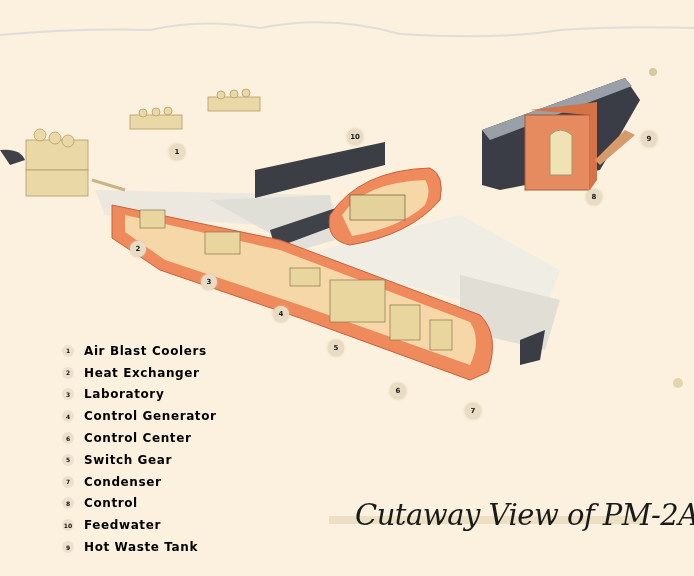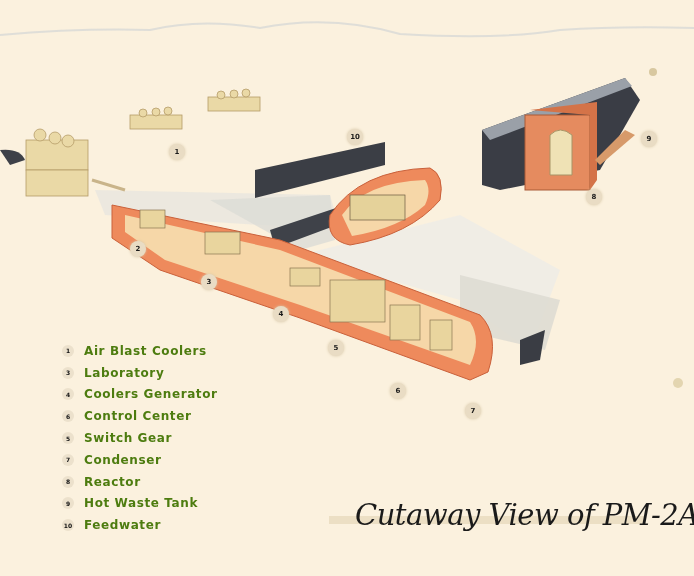--- a/index.html
+++ b/index.html
@@ -4,21 +4,21 @@
 <style>
   html,body{margin:0;padding:0;}
   body{width:694px;height:576px;overflow:hidden;background:#fbf1de;position:relative;font-family:"DejaVu Sans",sans-serif;}
   .canvas{position:absolute;left:0;top:0;width:694px;height:576px;}
   .badge{position:absolute;width:16px;height:16px;border-radius:50%;background:#e9dcc4;box-shadow:0 0 3px #d9c9a8;
     font:bold 7px "DejaVu Sans",sans-serif;color:#1a1a1a;display:flex;align-items:center;justify-content:center;}
   .legend{position:absolute;left:62px;top:340px;}
   .legend-item{display:flex;align-items:center;height:21.8px;}
   .legend-num{width:12px;height:12px;border-radius:50%;background:#ece1cc;font:bold 6px "DejaVu Sans",sans-serif;color:#111;
     display:flex;align-items:center;justify-content:center;margin-right:10px;}
-  .legend-label{font:bold 12px "DejaVu Sans",sans-serif;color:#4d7c0f;letter-spacing:0.6px;}
+  .legend-label{font:bold 12px "DejaVu Sans",sans-serif;color:#000000;letter-spacing:0.6px;}
   .title-wrap{position:absolute;left:325px;top:498px;width:320px;height:40px;}
   .title-band{position:absolute;left:4px;top:18px;width:316px;height:8px;background:#e9dcc0;opacity:0.85;}
   .title{position:absolute;left:30px;top:0px;font:italic 29px "DejaVu Serif",serif;color:#1a1a1a;letter-spacing:-0.5px;white-space:nowrap;}
 </style>
 </head>
 <body>
 
 <svg class="canvas" viewBox="0 0 694 576" xmlns="http://www.w3.org/2000/svg">
 
   <path d="M0 35 Q80 28 150 30 Q200 18 260 28 Q330 14 400 34 Q500 40 560 30 Q620 26 694 28" stroke="#d3d6d6" stroke-width="2" fill="none" opacity="0.7"></path>
@@ -86,49 +86,53 @@
 <div class="badge" style="left:586px;top:189px;">8</div>
 <div class="badge" style="left:641px;top:131px;">9</div>
 <div class="badge" style="left:347px;top:129px;">10</div>
 
 <div class="legend">
   <div class="legend-item">
       <span class="legend-num">1</span>
       <span class="legend-label">Air Blast Coolers</span>
     </div>
   <div class="legend-item">
+      <span class="legend-num">2</span>
+      <span class="legend-label">Heat Exchanger</span>
+    </div>
+  <div class="legend-item">
       <span class="legend-num">3</span>
       <span class="legend-label">Laboratory</span>
     </div>
   <div class="legend-item">
       <span class="legend-num">4</span>
-      <span class="legend-label">Coolers Generator</span>
+      <span class="legend-label">Control Generator</span>
     </div>
   <div class="legend-item">
       <span class="legend-num">6</span>
       <span class="legend-label">Control Center</span>
     </div>
   <div class="legend-item">
       <span class="legend-num">5</span>
       <span class="legend-label">Switch Gear</span>
     </div>
   <div class="legend-item">
       <span class="legend-num">7</span>
       <span class="legend-label">Condenser</span>
     </div>
   <div class="legend-item">
       <span class="legend-num">8</span>
-      <span class="legend-label">Reactor</span>
+      <span class="legend-label">Control</span>
+    </div>
+  <div class="legend-item">
+      <span class="legend-num">10</span>
+      <span class="legend-label">Feedwater</span>
     </div>
   <div class="legend-item">
       <span class="legend-num">9</span>
       <span class="legend-label">Hot Waste Tank</span>
-    </div>
-  <div class="legend-item">
-      <span class="legend-num">10</span>
-      <span class="legend-label">Feedwater</span>
     </div>
 </div>
 
 <div class="title-wrap">
   <div class="title-band"></div>
   <div class="title">Cutaway View of PM-2A</div>
 </div>
 
 </body></html>

